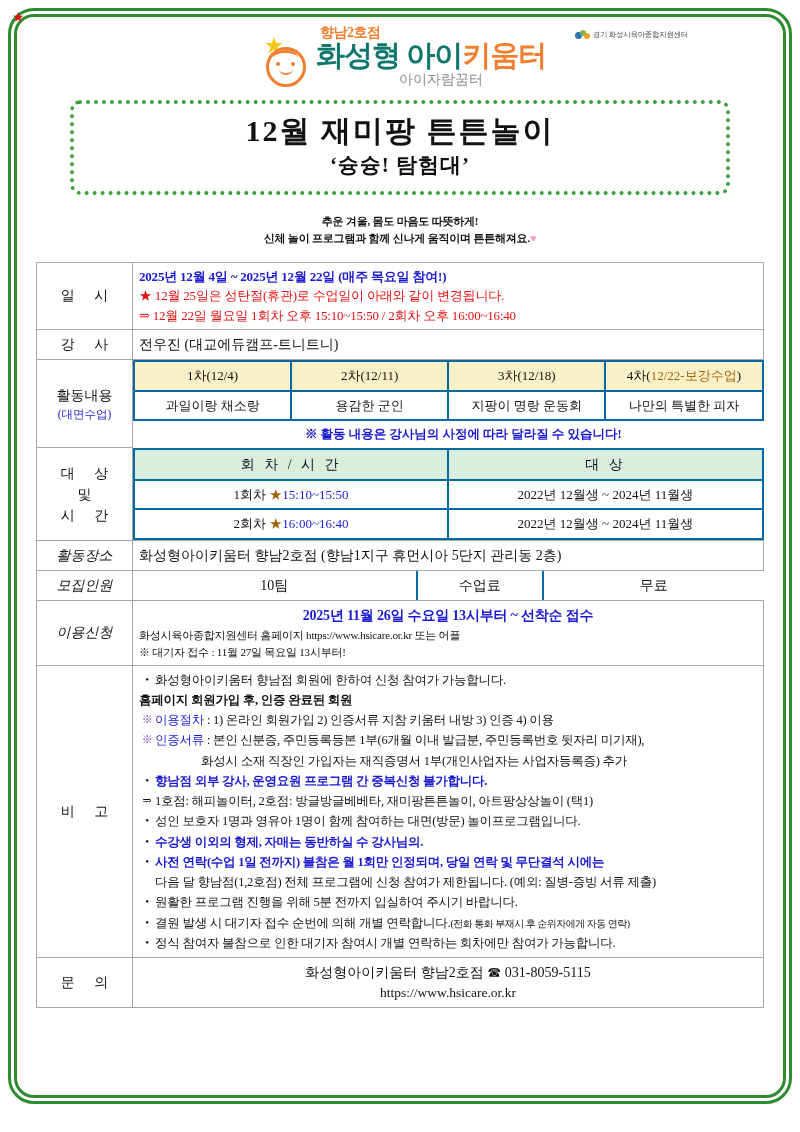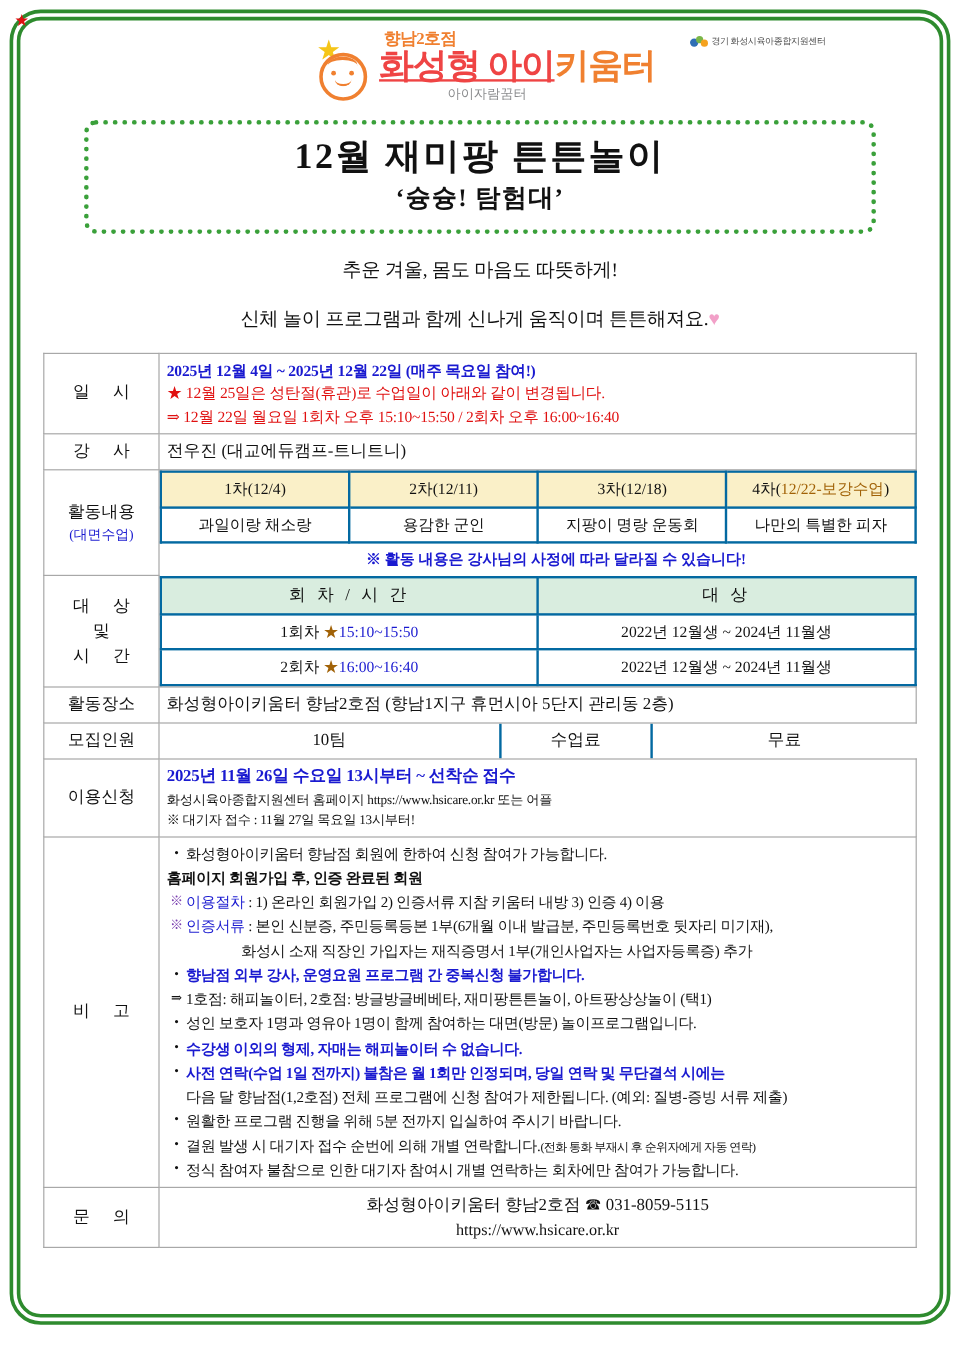--- a/index.html
+++ b/index.html
@@ -115,27 +115,27 @@
     margin-bottom: -1px;
     margin-left: 4px;
   }
   .logo-main {
     font-size: 29px;
     font-weight: bold;
     letter-spacing: -1px;
     line-height: 1;
     white-space: nowrap;
   }
-  .logo-main .gray { color: #ef4444; text-decoration: underline; }
+  .logo-main .gray { color: #0f766e; }
   .logo-main .orange { color: #f08030; }
   .logo-sub {
-    font-size: 11px;
+    font-size: 14px;
     color: #8a8b8d;
     letter-spacing: 0px;
-    margin-left: 57px;
+    margin-left: 83px;
     margin-top: 1px;
   }
   .center-badge {
     position: absolute;
     right: 76px;
     top: 6px;
     display: flex;
     align-items: center;
     gap: 3px;
     white-space: nowrap;
@@ -182,25 +182,24 @@
     margin-top: 2px;
   }
 
   
   .intro {
     text-align: center;
     margin: 18px 0 14px 0;
     line-height: 1.6;
   }
   .intro div {
-    font-size: 16px;
-    font-weight: normal;
+    font-size: 11px;
+    font-weight: bold;
     letter-spacing: -0.2px;
     color: #111111;
-    margin-top: 16px;
   }
   .heart { color: #f2a0c8; }
 
   
   table.main {
     width: 100%;
     border-collapse: collapse;
     table-layout: fixed;
     font-size: 12.5px;
   }
@@ -212,21 +211,21 @@
   }
   .lbl {
     width: 96px;
     text-align: center;
     font-size: 14px;
     letter-spacing: 8px;
     text-indent: 8px;
     white-space: nowrap;
     margin-left: 14px;
   }
-  .lbl-tight { letter-spacing: 0px; text-indent: 0; }
+  .lbl-tight { letter-spacing: 0px; text-indent: 0; font-style: italic; }
   .blue { color: #1a1ad0; }
   .red  { color: #a16207; }
   .bold { font-weight: bold; }
 
   .datetime-cell div { font-size: 13px; letter-spacing: -0.2px; }
   .datetime-cell .l1 { color: #1a1ad0; font-weight: bold; }
   .datetime-cell .l2 { color: #e01010; }
   .datetime-cell .l3 { color: #e01010; }
 
   .teacher-cell { font-size: 14px; padding-left: 10px; }
@@ -271,21 +270,21 @@
 
   .vlabel {
     text-align: center;
     font-size: 14px;
     line-height: 1.85;
     letter-spacing: 8px;
     text-indent: 8px;
   }
 
   .apply-cell div { font-size: 11px; letter-spacing: -0.2px; line-height: 1.55; }
-  .apply-cell .a1 { color: #1a1ad0; font-weight: bold; font-size: 14px; }
+  .apply-cell .a1 { color: #1a1ad0; font-weight: bold; font-size: 14px; text-align: center; }
 
   
   .notes {
     padding: 5px 4px 5px 8px;
   }
   .note-row {
     display: flex;
     align-items: flex-start;
     font-size: 12.5px;
     line-height: 1.62;
@@ -516,21 +515,21 @@
             <span class="note-text">1호점: 해피놀이터, 2호점: 방글방글베베타, 재미팡튼튼놀이, 아트팡상상놀이 (택1)</span>
           </div>
 
           <div class="note-row">
             <span class="note-bullet">•</span>
             <span class="note-text">성인 보호자 1명과 영유아 1명이 함께 참여하는 대면(방문) 놀이프로그램입니다.</span>
           </div>
 
           <div class="note-row">
             <span class="note-bullet">•</span>
-            <span class="note-text blue bold">수강생 이외의 형제, 자매는 해피놀이터 수 없습니다.</span>
+            <span class="note-text blue bold">수강생 이외의 형제, 자매는 동반하실 수 강사님의.</span>
           </div>
 
           <div class="note-row">
             <span class="note-bullet">•</span>
             <span class="note-text blue bold">사전 연락(수업 1일 전까지) 불참은 월 1회만 인정되며, 당일 연락 및 무단결석 시에는</span>
           </div>
 
           <div class="note-row">
             <span class="note-text" style="margin-left:16px">다음 달 향남점(1,2호점) 전체 프로그램에 신청 참여가 제한됩니다. (예외: 질병-증빙 서류 제출)</span>
           </div>

